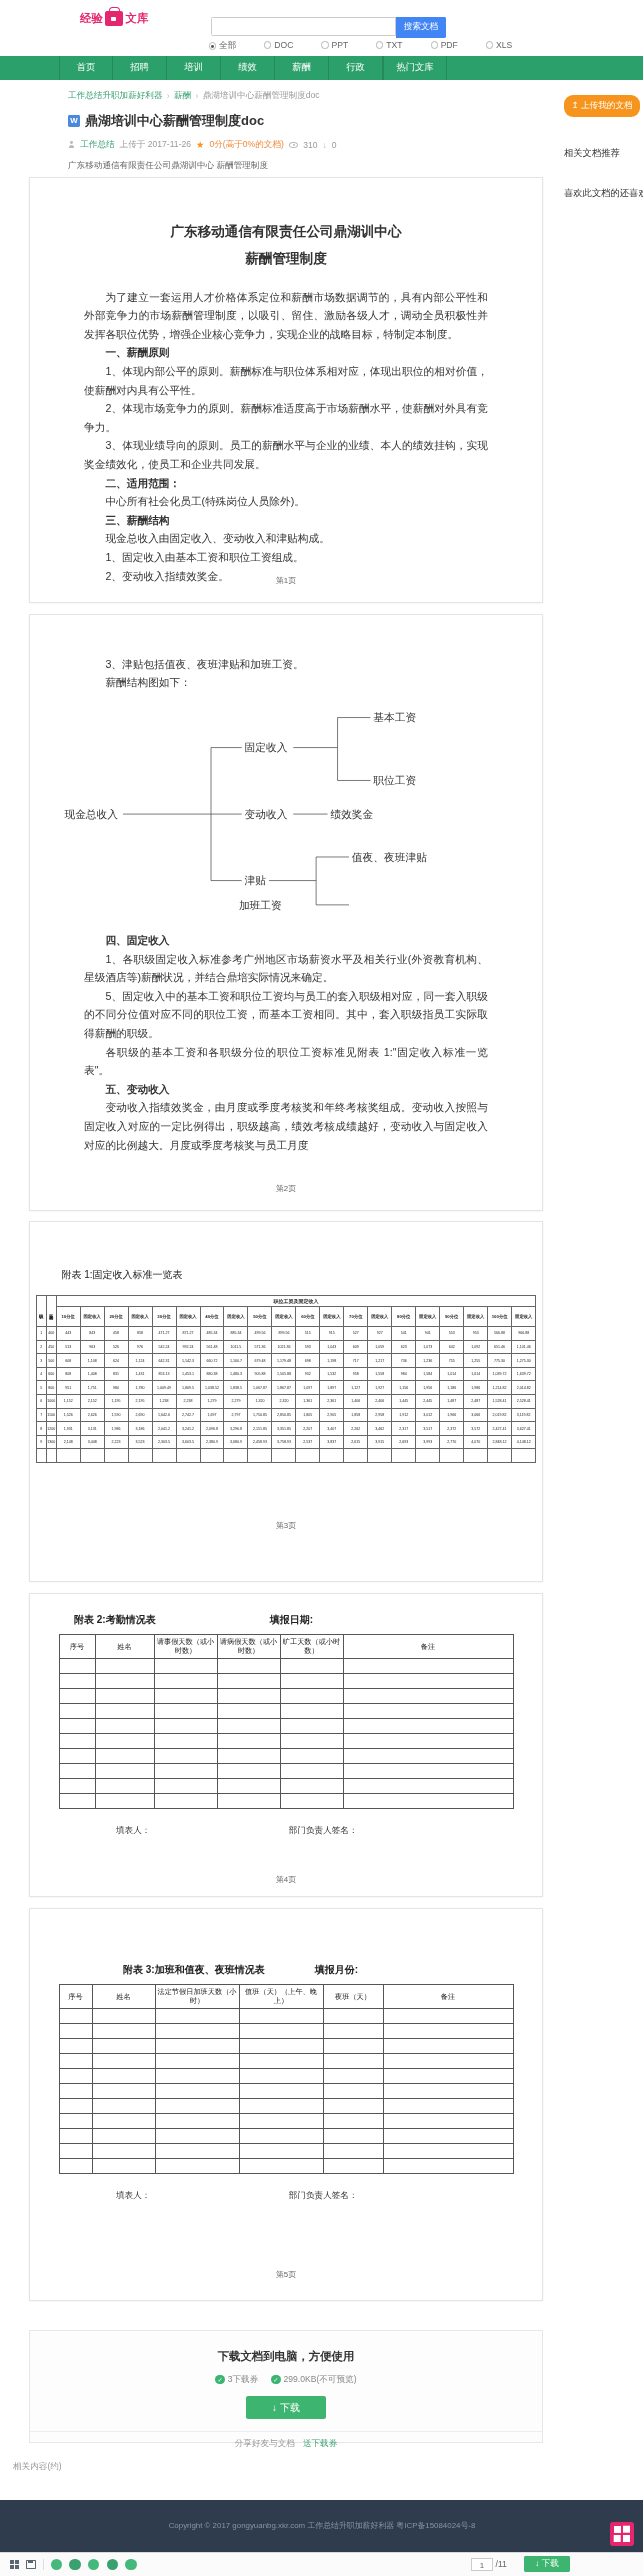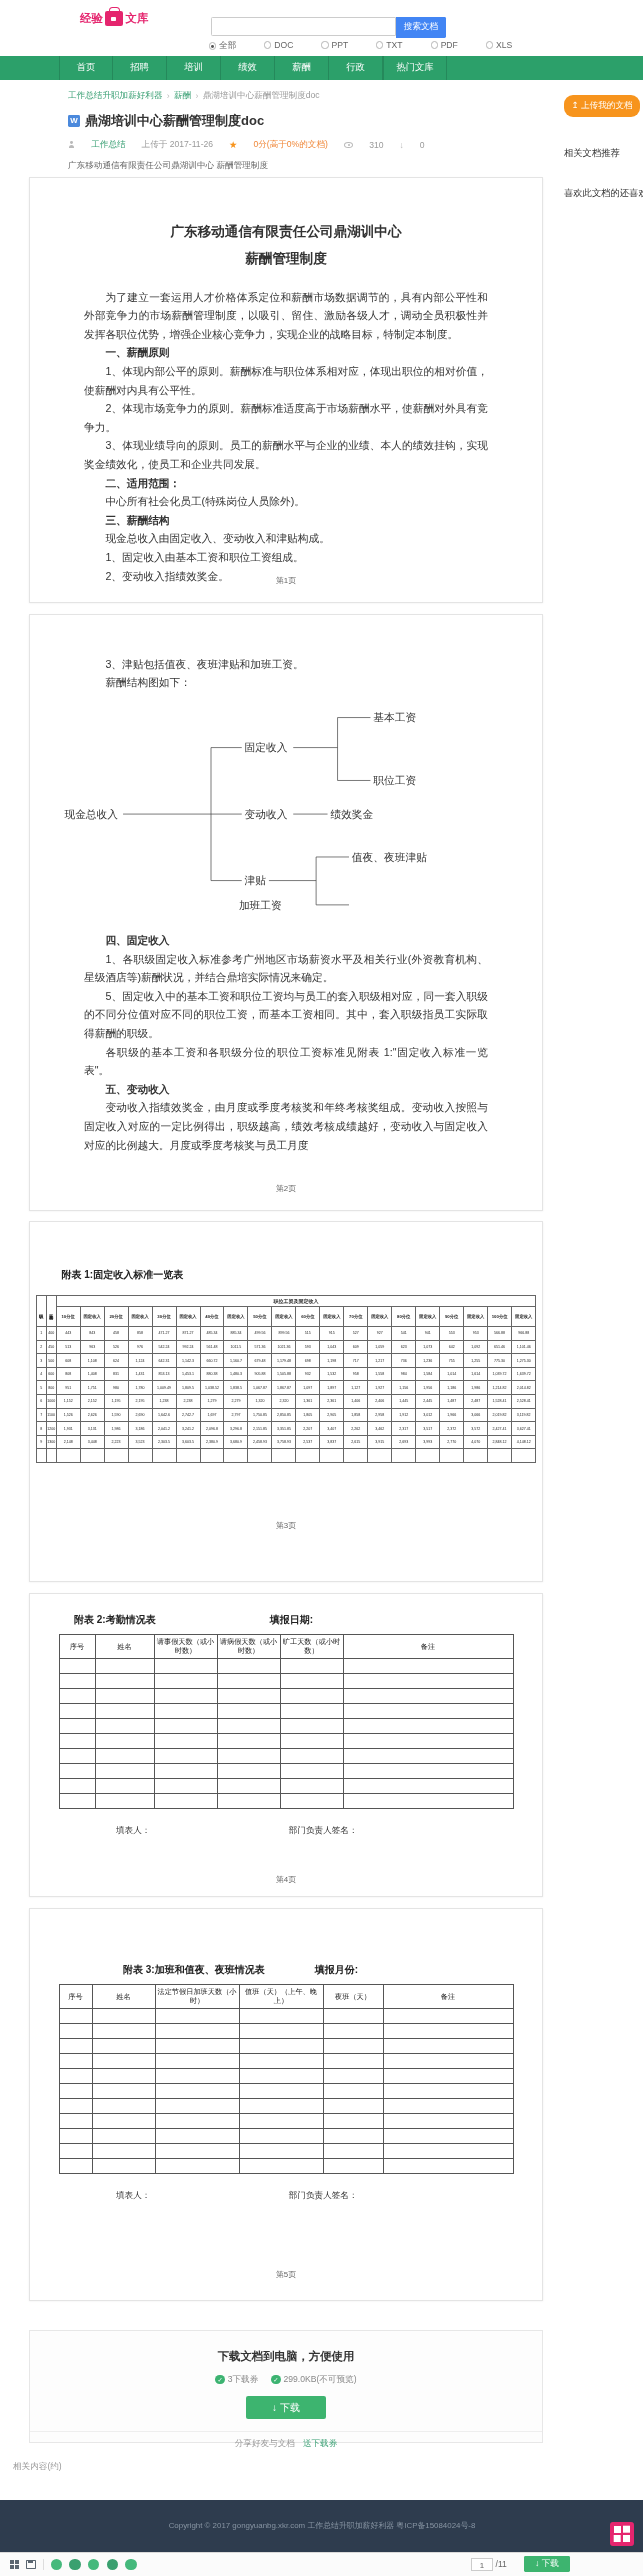--- a/index.html
+++ b/index.html
@@ -22,21 +22,21 @@
 .nav-item{width:54px;text-align:center;line-height:23.6px;color:#fff;font-size:9.3px;border-right:0.7px solid rgba(0,0,0,.14);cursor:pointer}
 .nav-item:first-child{border-left:0.7px solid rgba(0,0,0,.14)}
 .nav-item.wide{width:64px;margin-left:0;border-left:0.7px solid rgba(0,0,0,.14)}
 
 .info{padding:10px 0 0 68px}
 .crumbs{font-size:8.6px;color:#9a9a9a;display:flex;gap:4.3px;align-items:center}
 .crumb{color:#3aa074;text-decoration:none;cursor:pointer}
 .crumb-sep{color:#bbb}
 .doctitle{margin-top:10.7px;font-size:13px;color:#333;font-weight:600;display:flex;align-items:center}
 .wicon{display:inline-block;width:12px;height:12px;background:#4b89dc;color:#fff;font-size:7.9px;font-weight:bold;text-align:center;line-height:12px;border-radius:1.4px;margin-right:5px}
-.meta{margin-top:8.6px;font-size:8.6px;color:#9a9a9a;display:flex;align-items:center;gap:16px}
+.meta{margin-top:8.6px;font-size:8.6px;color:#9a9a9a;display:flex;align-items:center;gap:5px}
 .meta a{color:#3aa074;text-decoration:none}
 .i-user{width:7.2px;height:7.2px;position:relative;display:inline-block}
 .i-user::before{content:"";position:absolute;left:2.1px;top:0;width:2.9px;height:2.9px;border-radius:50%;background:#b9b9b9}
 .i-user::after{content:"";position:absolute;left:0.7px;top:3.6px;width:5.7px;height:3.6px;border-radius:2.9px 2.9px 0 0;background:#b9b9b9}
 .i-star{color:#f7941d;font-size:9.3px}
 .i-eye{display:inline-block;width:9.3px;height:6.4px;border:0.7px solid #b9b9b9;border-radius:50%;position:relative}
 .i-eye::after{content:"";position:absolute;left:2.9px;top:1.4px;width:2.1px;height:2.1px;border-radius:50%;background:#b9b9b9}
 .i-down::before{content:"↓";color:#b9b9b9}
 .rating{color:#f0883a}
 .summary{margin-top:9.3px;font-size:8.6px;color:#666}
@@ -50,21 +50,21 @@
 .doc-title{text-align:center;font-weight:bold;font-size:13.6px;line-height:27px}
 .doc-title-wrap{margin-bottom:15.7px}
 .doc p{text-indent:2em}
 .doc .h{font-weight:bold;text-indent:2em}
 .pfooter{position:absolute;bottom:15.7px;left:0;right:0;text-align:center;font-size:7.9px;color:#666}
 
 .diagram{margin:11.4px 0 7.2px -21.5px}
 .diagram text{font-size:15px;fill:#333}
 .diagram line{stroke:#444;stroke-width:1}
 
-.att-title{font-size:10px;font-weight:bold;color:#222}
+.att-title{font-size:10px;font-weight:normal;color:#222}
 .p3-title{padding:46px 0 13px 31.5px}
 .t1{margin:0 5.7px;width:calc(100% - 11.4px);border-collapse:collapse;table-layout:fixed}
 .t1 th,.t1 td{border:0.7px solid #666;text-align:center;padding:0;color:#222;overflow:hidden}
 .t1 .span-th{font-size:5px;height:10.7px;font-weight:bold}
 .t1 .sub th{font-size:4.3px;line-height:1.25;height:20px;font-weight:bold}
 .t1 td{font-size:3.6px;height:13.6px}
 .t1 .vert{writing-mode:vertical-rl;font-size:4.3px;font-weight:bold}
 .t23{margin:0 auto;border-collapse:collapse;table-layout:fixed}
 .t23 th,.t23 td{border:0.7px solid #555;text-align:center;color:#222}
 .t23 th{font-size:7.2px;line-height:1.3;font-weight:normal;height:24px;padding:1.4px}

